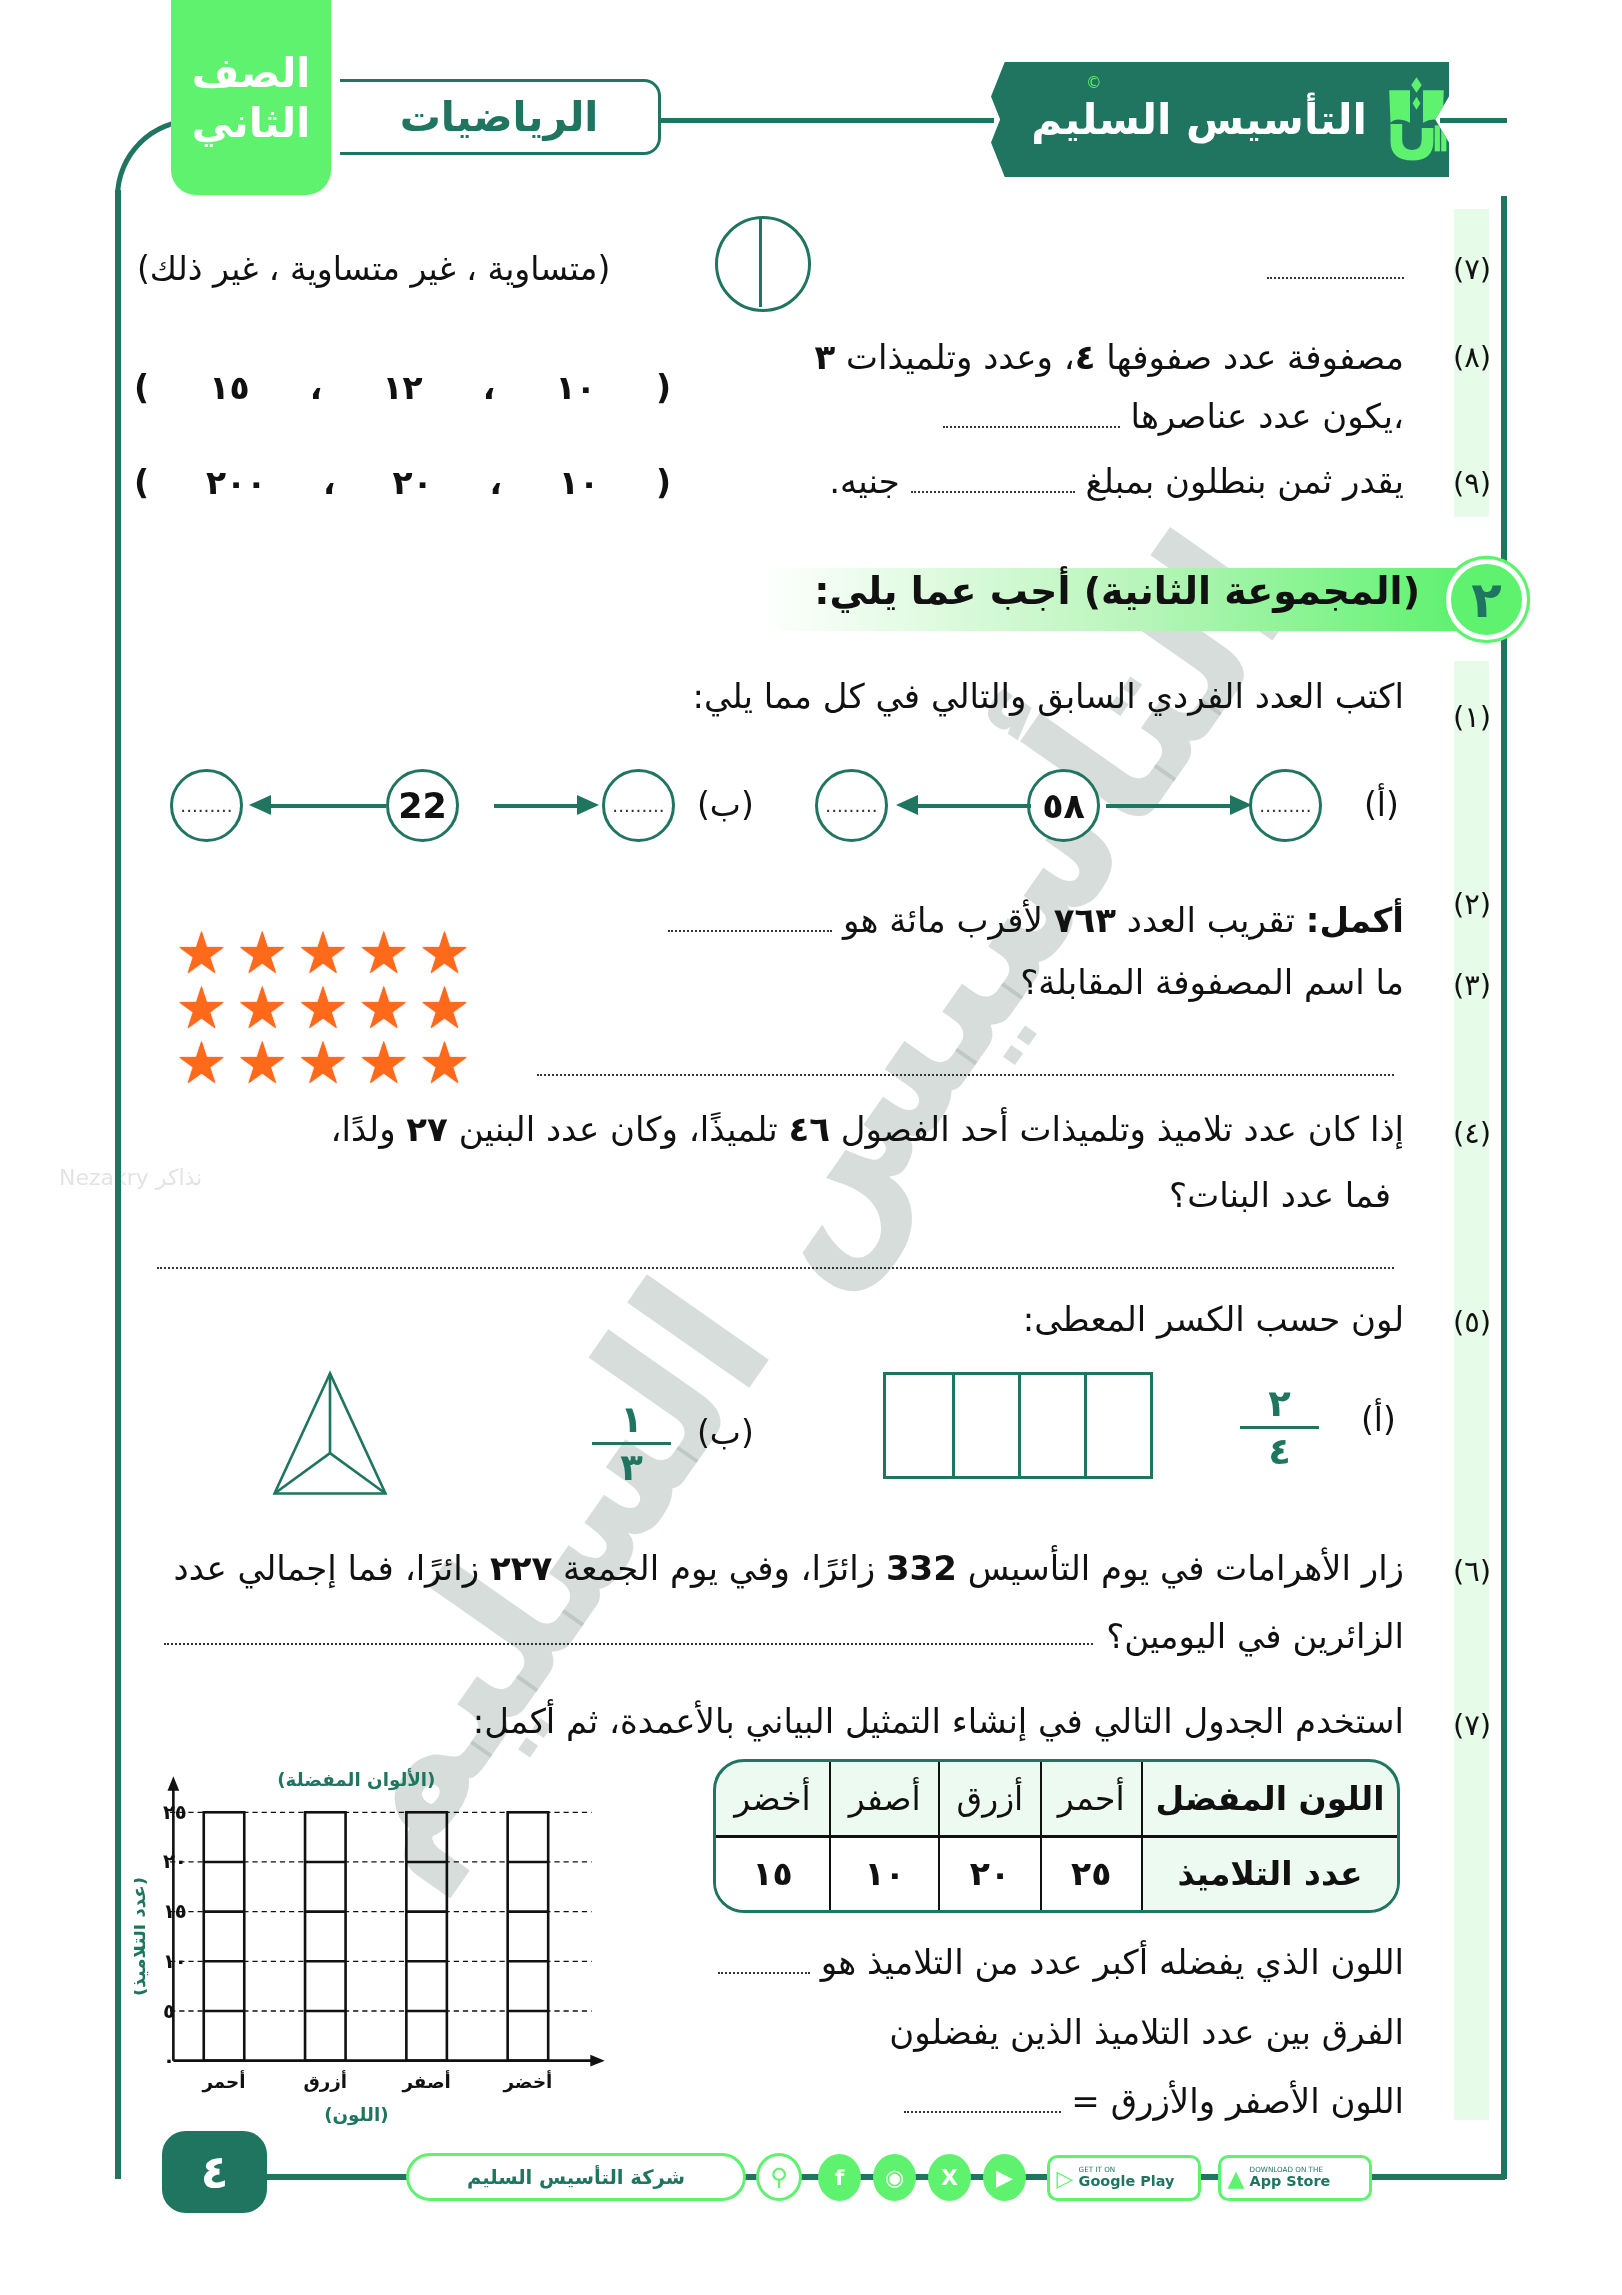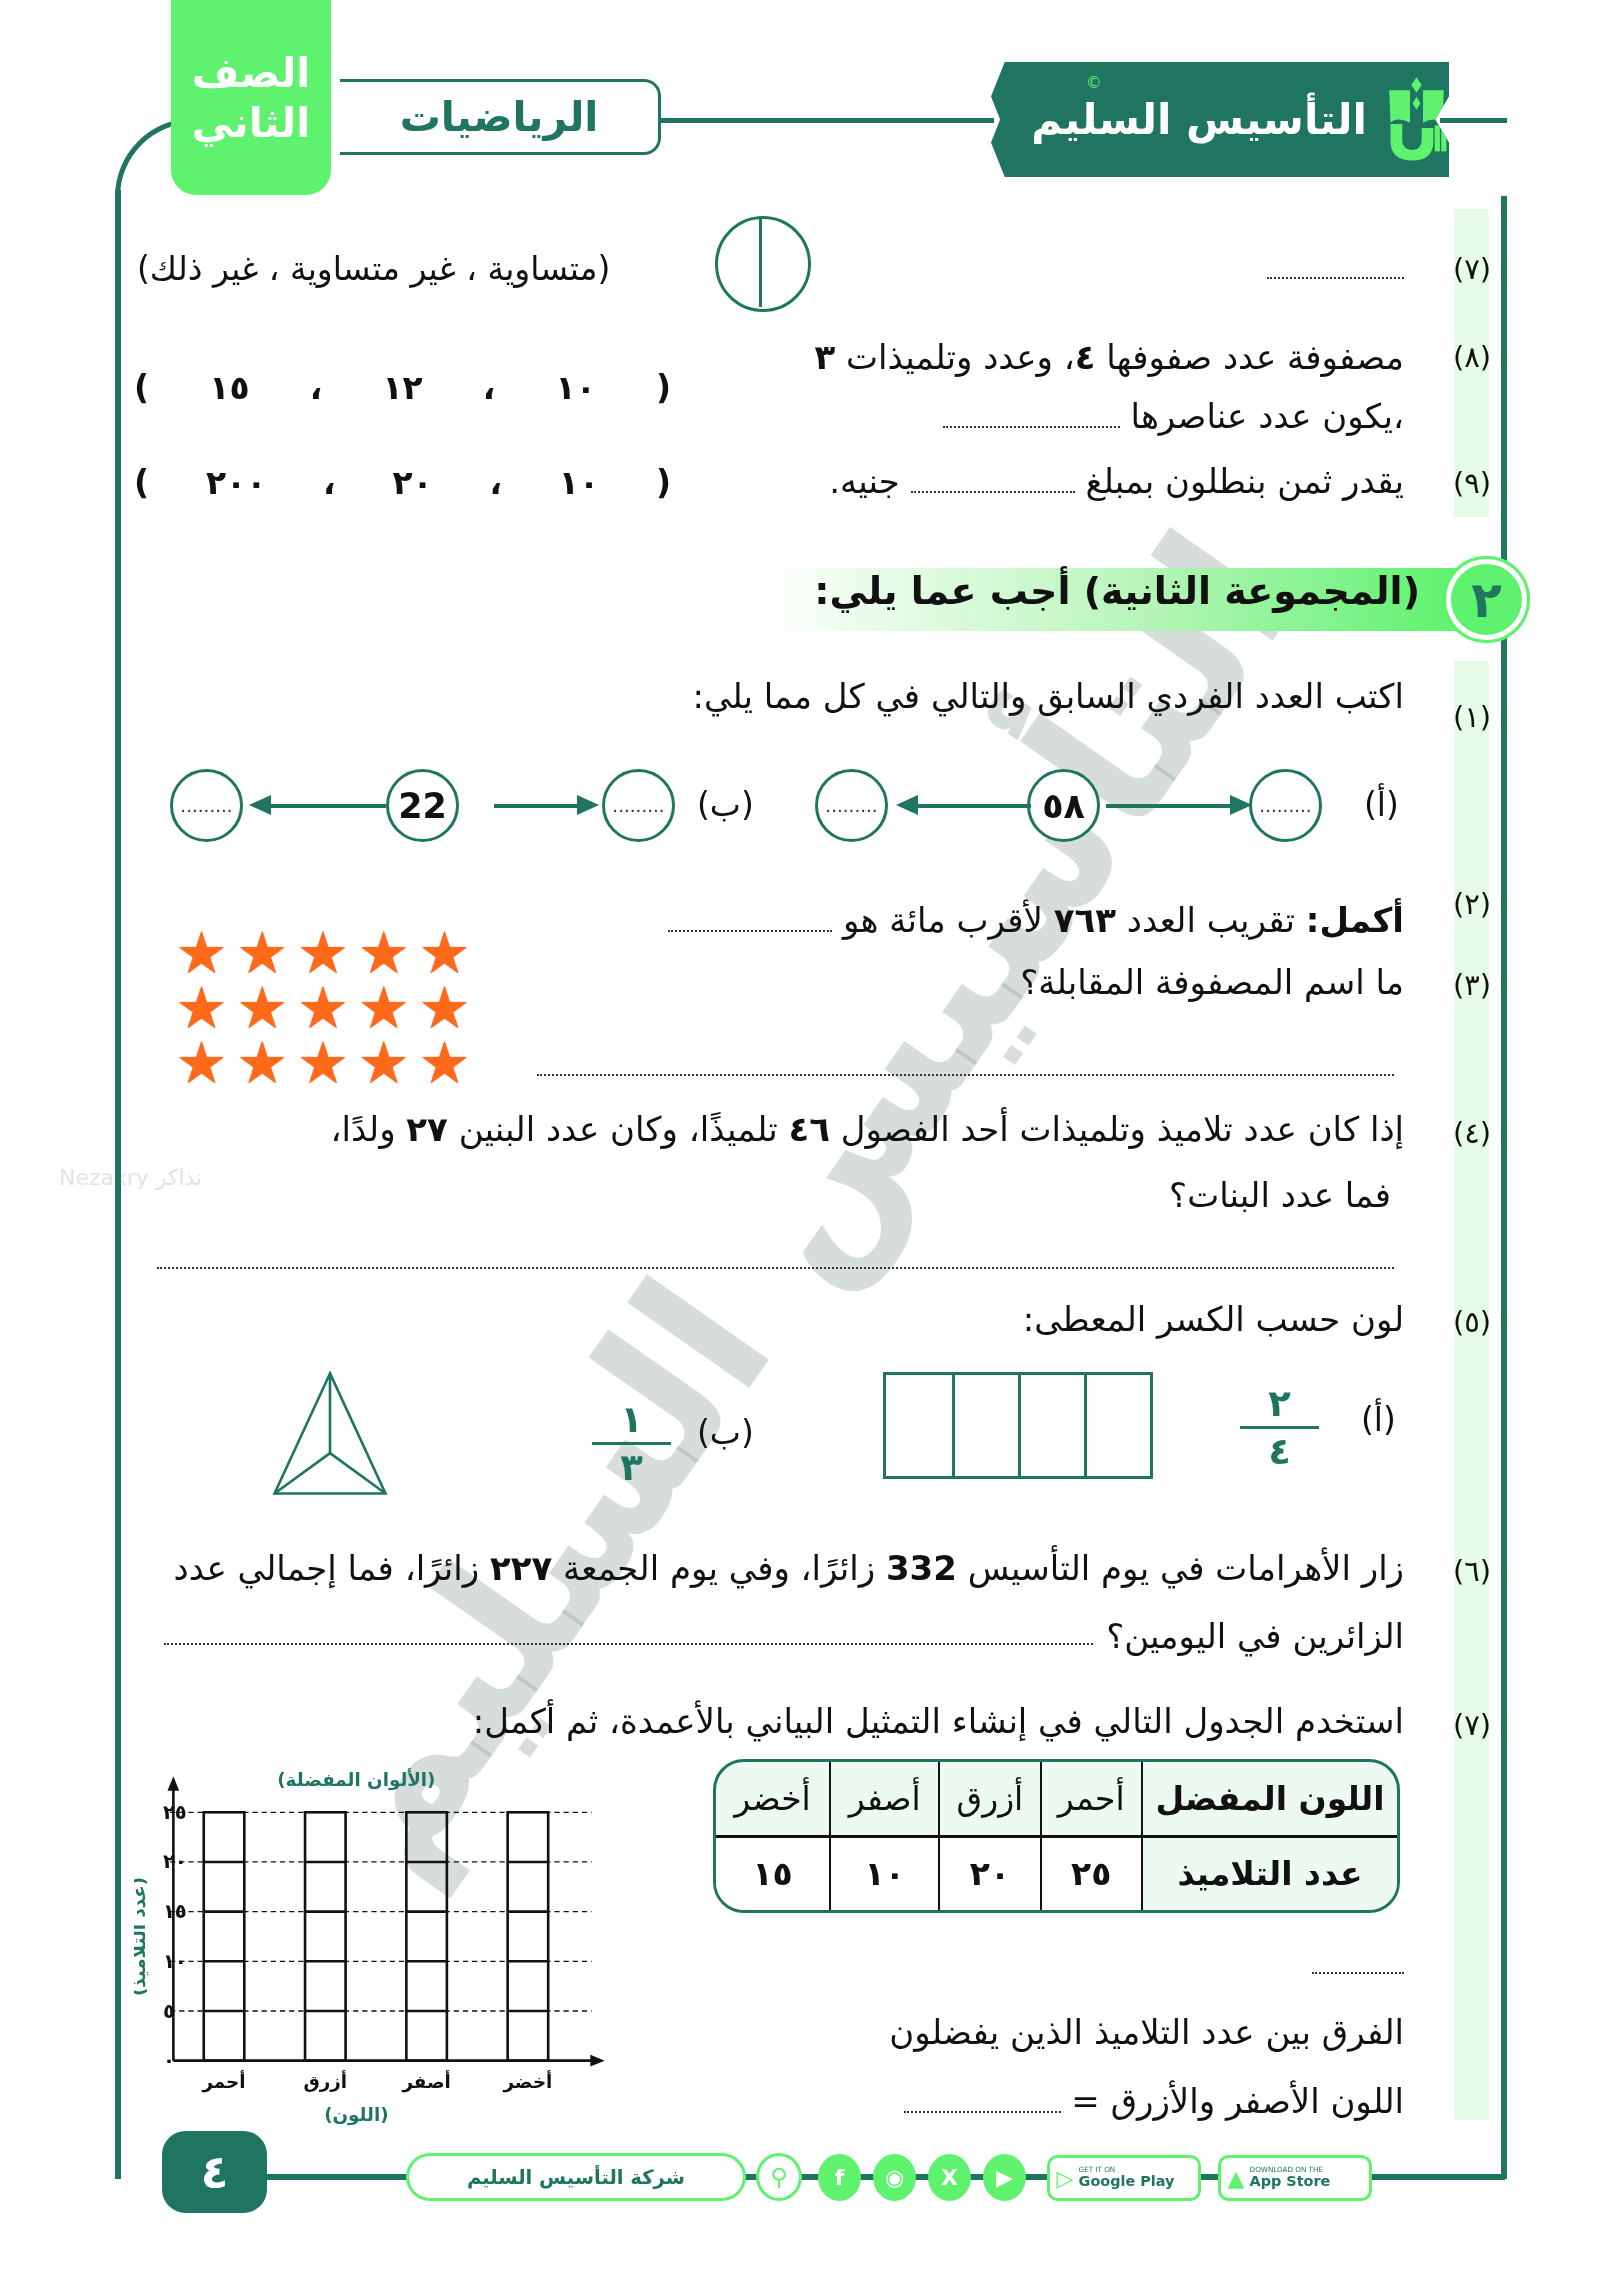--- a/index.html
+++ b/index.html
@@ -275,20 +275,21 @@
       <td>٢٥</td>
       <td>٢٠</td>
       <td>١٠</td>
       <td>١٥</td>
     </tr>
   </tbody>
     </table>
 </div>
 
 <div class="qtext" style="top:1942px">
+  <span>اللون الذي يفضله أكبر عدد من التلاميذ هو</span>
   <span class="dots" style="width:92px"></span>
 </div>
 <div class="qtext" style="top:2012px">الفرق بين عدد التلاميذ الذين يفضلون</div>
 <div class="qtext" style="top:2081px">
   <span>اللون الأصفر والأزرق =</span>
   <span class="dots" style="width:157px"></span>
 </div>
 
 <svg id="chart" class="abs" width="497" height="366" viewBox="0 0 760 560">
     <text x="44" y="470" text-anchor="end" font-size="30" font-weight="bold" fill="#111">٠</text>

